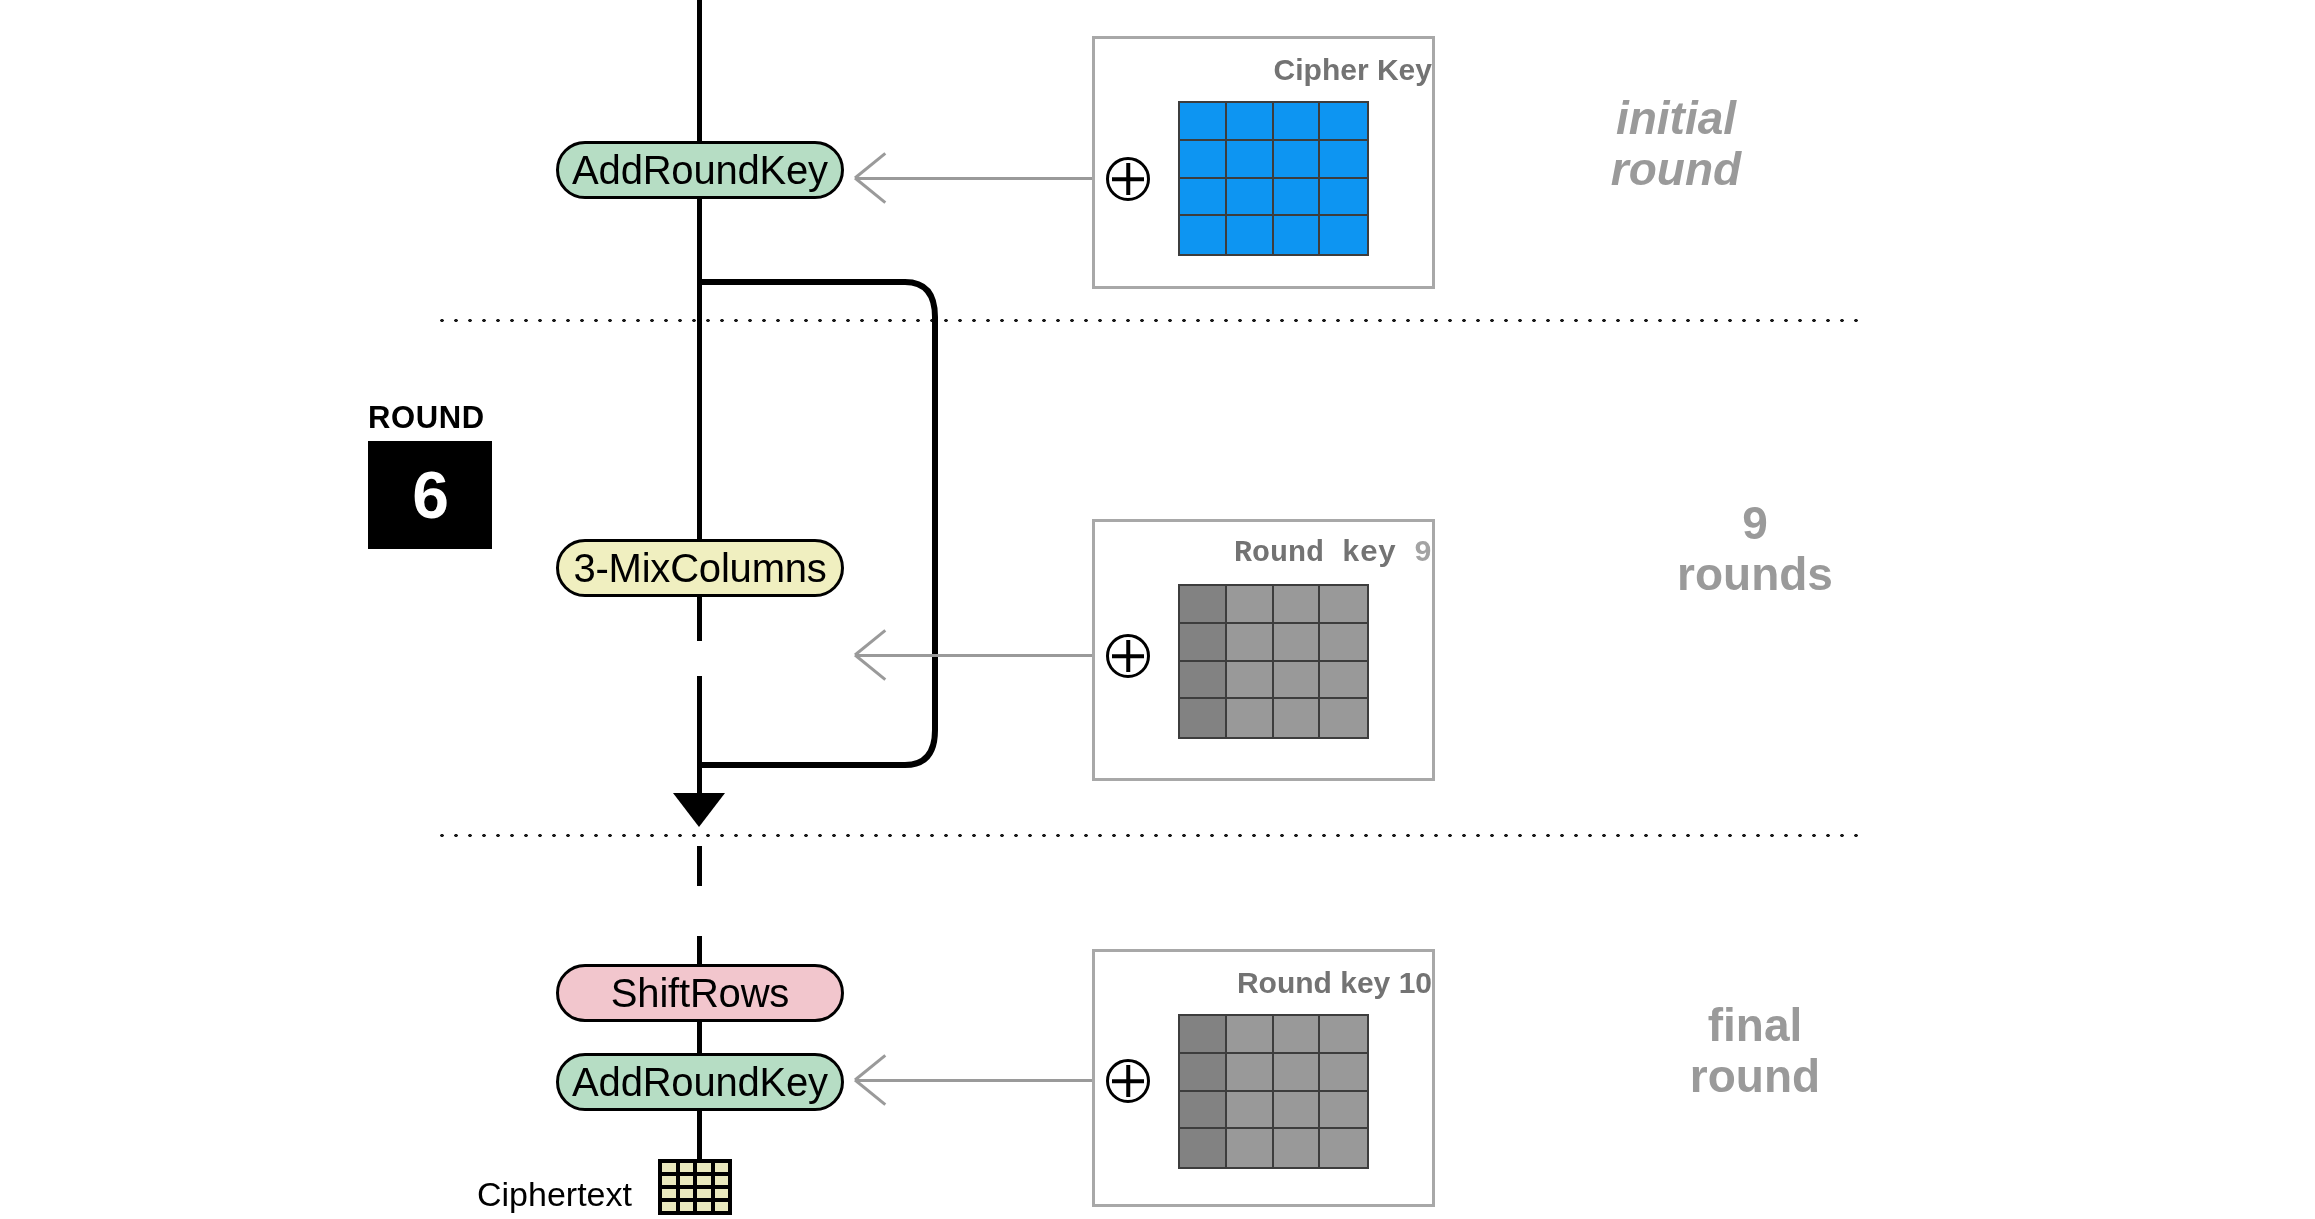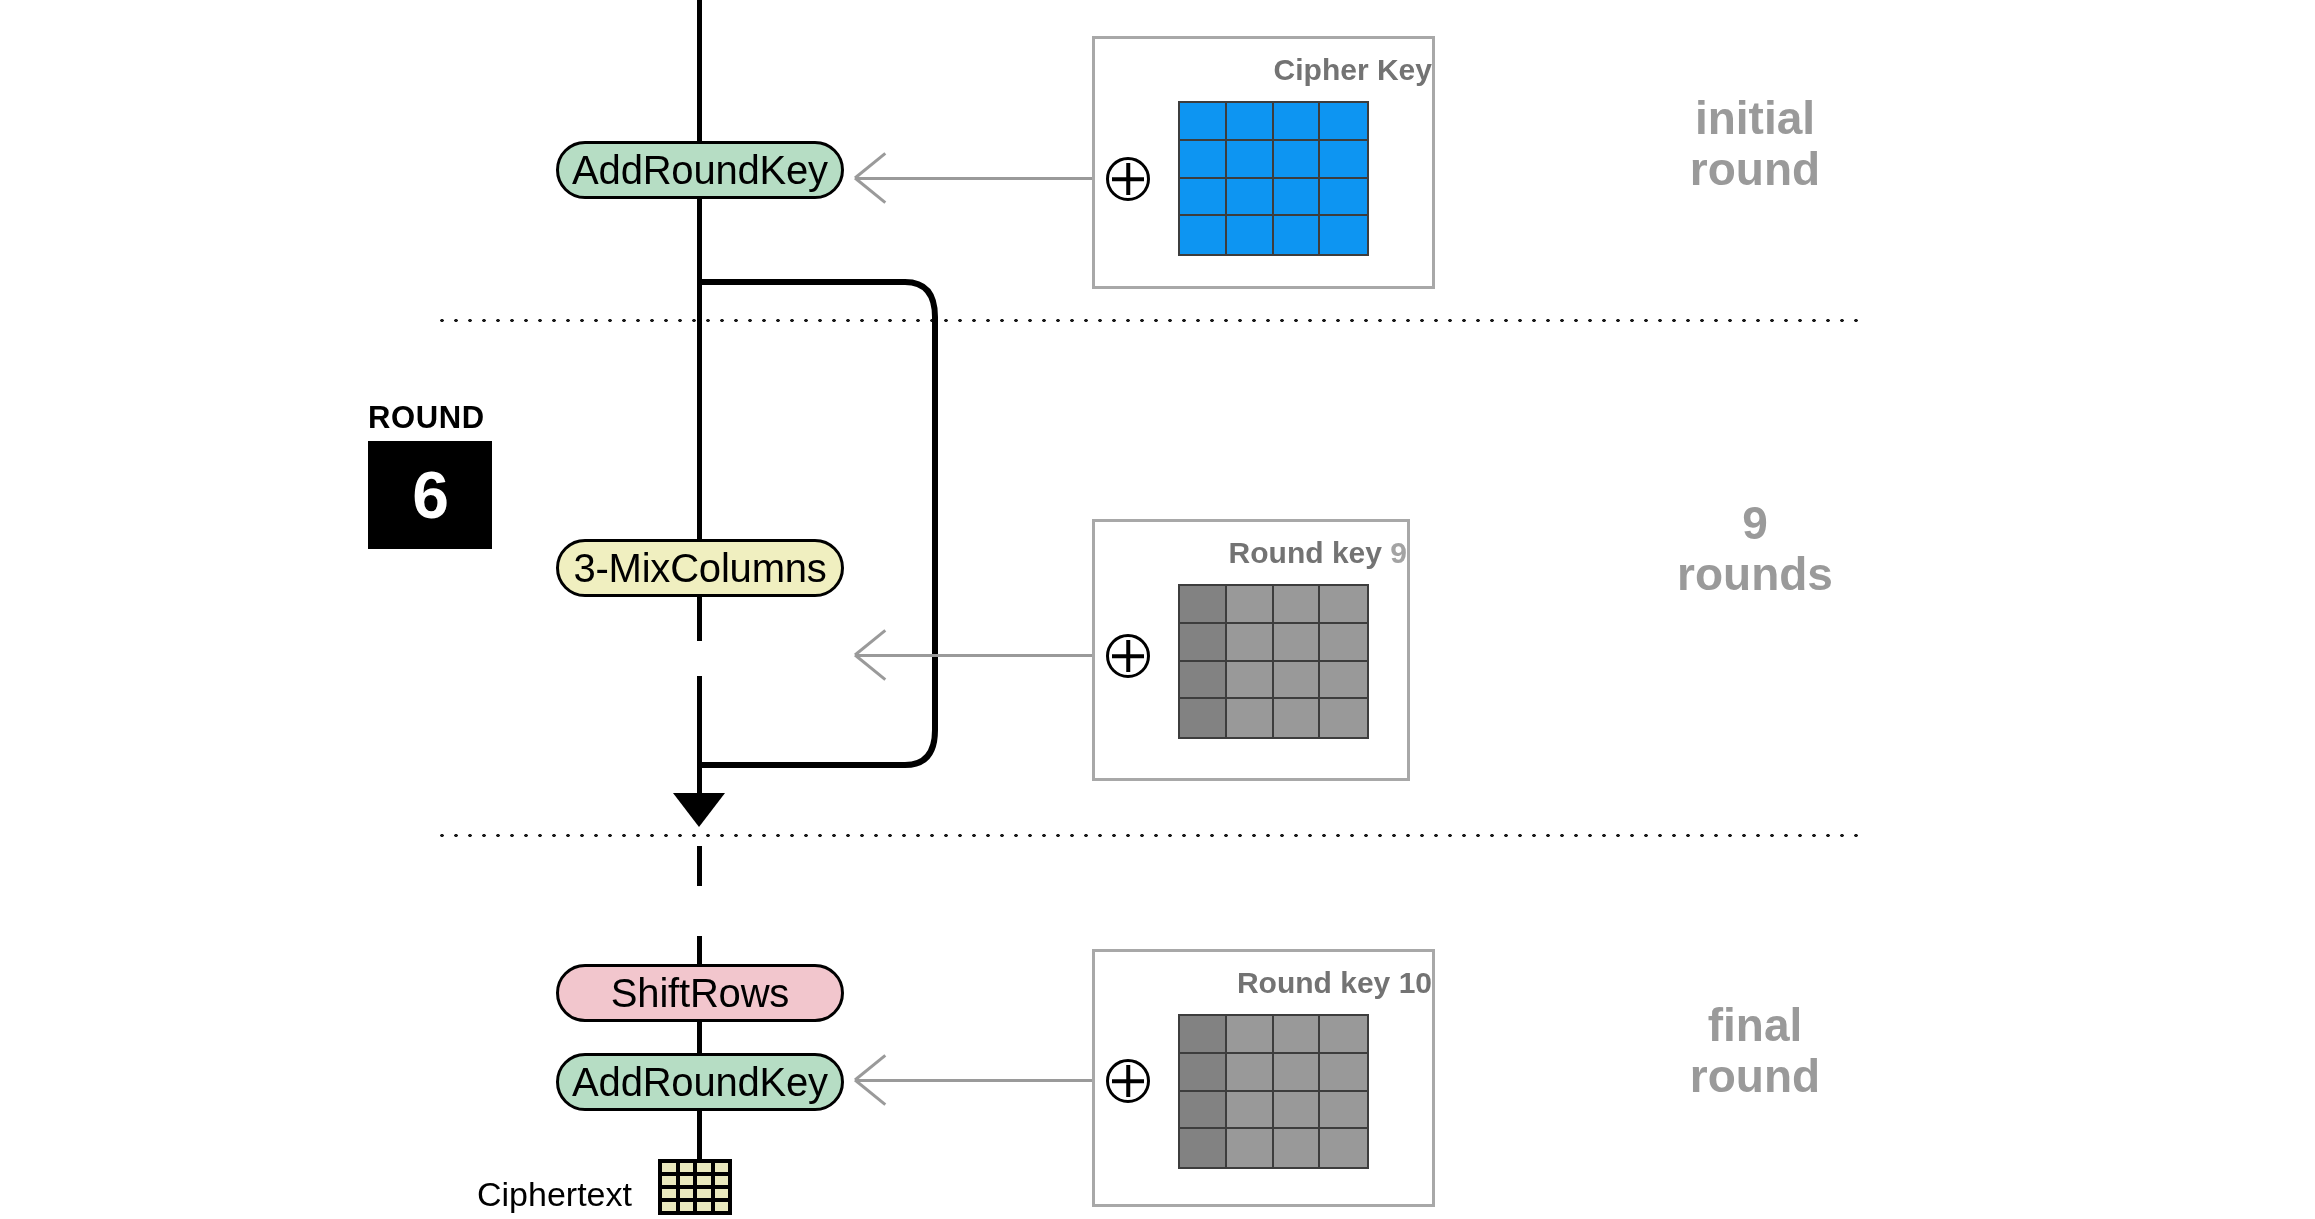--- a/index.html
+++ b/index.html
@@ -257,21 +257,21 @@
       <i style="background:#0d95f2"></i>
         <i style="background:#0d95f2"></i>
         <i style="background:#0d95f2"></i>
         <i style="background:#0d95f2"></i>
     </div>
   </div>
   <div class="xor" style="left:1106px; top:157px; width:44px; height:44px;"></div>
   <div class="karrow-line" style="left:855px; top:177px; width:238px;"></div>
   <div class="karrow-head" style="left:855px; top:148px; width:40px; height:60px;"></div>
 
-  <div class="keybox" style="left:1092px; top:519px; width:318px; height:262px;">
+  <div class="keybox" style="left:1092px; top:519px; width:343px; height:262px;font-family:Liberation Mono, monospace;">
     <div class="keybox-title" style="top:14px;">
       <span>Round key</span>
       <span class="dim">9</span>
     </div>
     <div class="grid4" style="left:83px; top:62px; width:191px; height:155px;">
       <i style="background:#828282"></i>
         <i style="background:#999999"></i>
         <i style="background:#999999"></i>
         <i style="background:#999999"></i>
       <i style="background:#828282"></i>
@@ -312,21 +312,21 @@
       <i style="background:#828282"></i>
         <i style="background:#999999"></i>
         <i style="background:#999999"></i>
         <i style="background:#999999"></i>
     </div>
   </div>
   <div class="xor" style="left:1106px; top:1059px; width:44px; height:44px;"></div>
   <div class="karrow-line" style="left:855px; top:1079px; width:238px;"></div>
   <div class="karrow-head" style="left:855px; top:1050px; width:40px; height:60px;"></div>
 
-  <div class="stage-label" style="left:1595px; top:93px; width:320px;">initial
+  <div class="stage-label" style="left:1516px; top:93px; width:320px;font-style:italic;">initial
 round</div>
   <div class="stage-label" style="left:1595px; top:498px; width:320px;">9
 rounds</div>
   <div class="stage-label" style="left:1595px; top:1000px; width:320px;">final
 round</div>
 
   <div class="cipher-label" style="left:477px; top:1175px;">Ciphertext</div>
   <div class="ct-grid" style="left:658px; top:1159px; width:74px; height:56px;">
     <i></i>
       <i></i>

